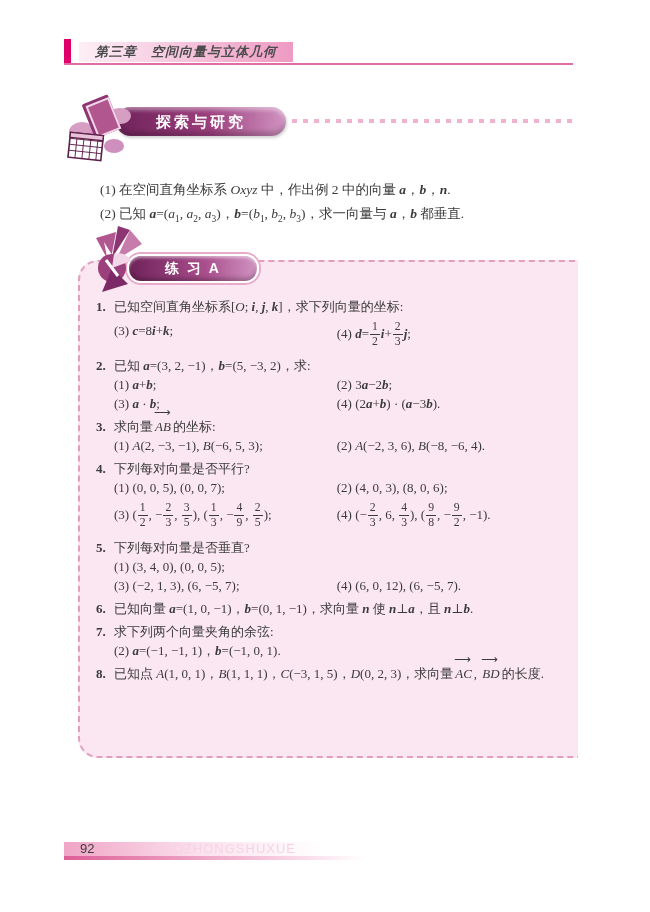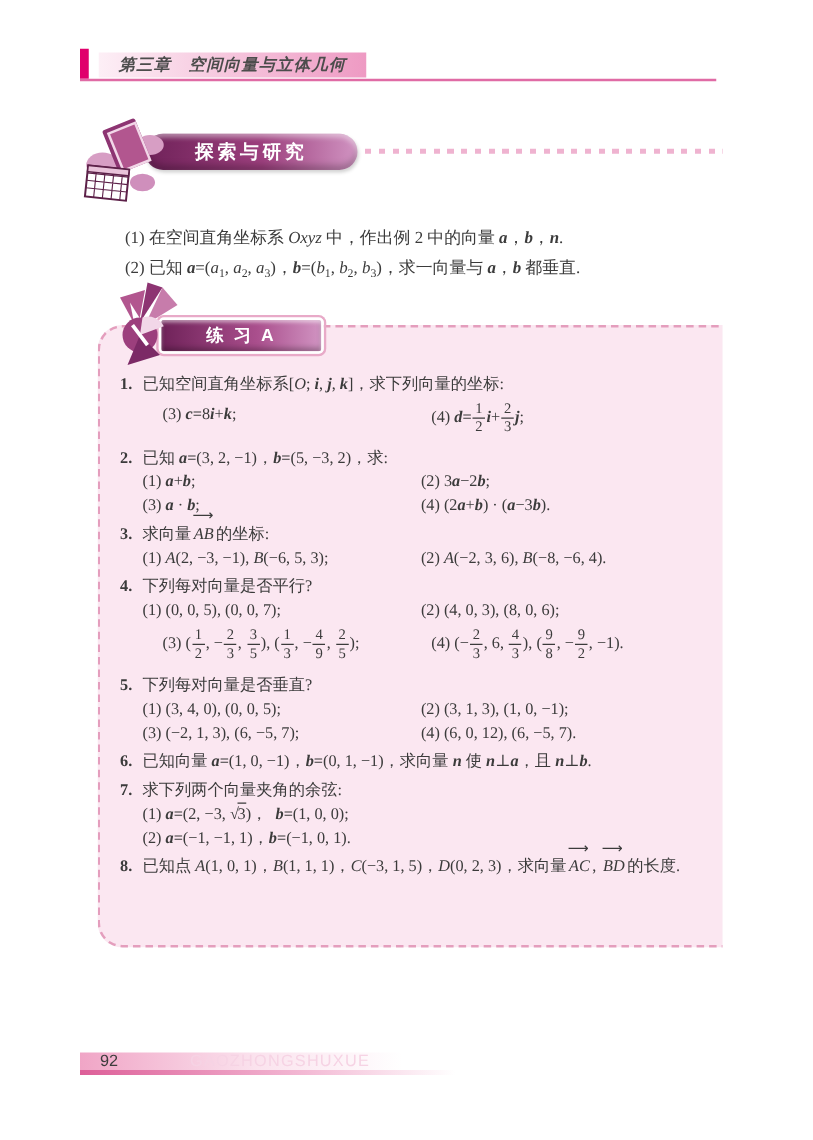--- a/index.html
+++ b/index.html
@@ -31,36 +31,36 @@
   .explore-items { position:absolute; left:100px; top:150px; width:486px; font-size:13.5px;margin-top:28px; }
   .explore-items .line { line-height:24px; }
 
   
   .exercise-box {
     position:absolute; left:78px; top:260px; width:520px; height:498px; box-sizing:border-box;
     border:2px dashed var(--box-border); border-radius:20px; background:var(--box-bg);
   }
   .exercise-icon { position:absolute; left:84px; top:224px; z-index:3; }
   .exercise-pill {
-    position:absolute; left:127px; top:254px; width:128px; height:25px; border-radius:4px;
+    position:absolute; left:127px; top:254px; width:128px; height:25px; border-radius:14px;
     background:linear-gradient(90deg,var(--pill-from),#aa4f8d 60%,var(--pill-to));
     border:2px solid #fff; box-shadow:0 0 0 2px #e8aac8, inset 0 2px 3px rgba(255,255,255,.5), inset 0 -3px 4px rgba(0,0,0,.25);
     color:#fff; font-family:"Liberation Sans","DejaVu Sans",sans-serif; font-weight:bold;
     font-size:14px; letter-spacing:2px; text-align:center; line-height:25px; z-index:2;
   }
   .problems { position:absolute; left:96px; top:297px; width:482px; font-size:13px; }
   .problem { display:flex; margin-bottom:4px; }
   .pnum { width:18px; flex:none; font-weight:bold; line-height:19px; }
   .pbody { flex:1; }
   .stem, .pcell { line-height:19px; }
   .prow { display:flex; }
   .prow .pcell:first-child { width:48%; }
   .prow .pcell:last-child { flex:1; }
   .prow.full .pcell:first-child { width:100%; }
-  .prow.tall { padding:5px 0;margin-left:16px; }
+  .prow.tall { padding:5px 0; }
 
   
   .bi { font-weight:bold; font-style:italic; }
   .it { font-style:italic; }
   .frac { display:inline-block; vertical-align:-0.6em; text-align:center; line-height:1.0; font-size:0.9em; margin:0 1px; }
   .fnum { display:block; padding:0 2px 1px; border-bottom:1px solid currentColor; }
   .fden { display:block; padding:1px 2px 0; }
   .sqrt { white-space:nowrap; }
   .sqrt .rad { letter-spacing:-1px; }
   .sqrt .radicand { border-top:1px solid currentColor; }
@@ -170,41 +170,37 @@
             <div class="pcell">(4) (−<span class="frac"><span class="fnum">2</span><span class="fden">3</span></span>, 6, <span class="frac"><span class="fnum">4</span><span class="fden">3</span></span>), (<span class="frac"><span class="fnum">9</span><span class="fden">8</span></span>, −<span class="frac"><span class="fnum">9</span><span class="fden">2</span></span>, −1).</div>
           </div>
         </div>
       </div>
       <div class="problem">
         <div class="pnum">5.</div>
         <div class="pbody">
           <div class="stem">下列每对向量是否垂直?</div>
           <div class="prow">
             <div class="pcell">(1) (3, 4, 0), (0, 0, 5);</div>
-            <div class="pcell">(2) (3, 1, 3), (1, 0, −1);</div>
           </div>
           <div class="prow">
             <div class="pcell">(3) (−2, 1, 3), (6, −5, 7);</div>
             <div class="pcell">(4) (6, 0, 12), (6, −5, 7).</div>
           </div>
         </div>
       </div>
       <div class="problem">
         <div class="pnum">6.</div>
         <div class="pbody">
           <div class="stem">已知向量 <span class="bi">a</span>=(1, 0, −1)，<span class="bi">b</span>=(0, 1, −1)，求向量 <span class="bi">n</span> 使 <span class="bi">n</span>⊥<span class="bi">a</span>，且 <span class="bi">n</span>⊥<span class="bi">b</span>.</div>
         </div>
       </div>
       <div class="problem">
         <div class="pnum">7.</div>
         <div class="pbody">
           <div class="stem">求下列两个向量夹角的余弦:</div>
-          <div class="prow full">
-            <div class="pcell">(1) <span class="bi">a</span>=(2, −3, <span class="sqrt"><span class="rad">√</span><span class="radicand">3</span></span>)，&nbsp;&nbsp;<span class="bi">b</span>=(1, 0, 0);</div>
-          </div>
           <div class="prow full">
             <div class="pcell">(2) <span class="bi">a</span>=(−1, −1, 1)，<span class="bi">b</span>=(−1, 0, 1).</div>
           </div>
         </div>
       </div>
       <div class="problem">
         <div class="pnum">8.</div>
         <div class="pbody">
           <div class="stem">已知点 <span class="it">A</span>(1, 0, 1)，<span class="it">B</span>(1, 1, 1)，<span class="it">C</span>(−3, 1, 5)，<span class="it">D</span>(0, 2, 3)，求向量<span class="ovec"><span class="arrow">⟶</span><span class="letters">AC</span></span>, <span class="ovec"><span class="arrow">⟶</span><span class="letters">BD</span></span>的长度.</div>
         </div>

